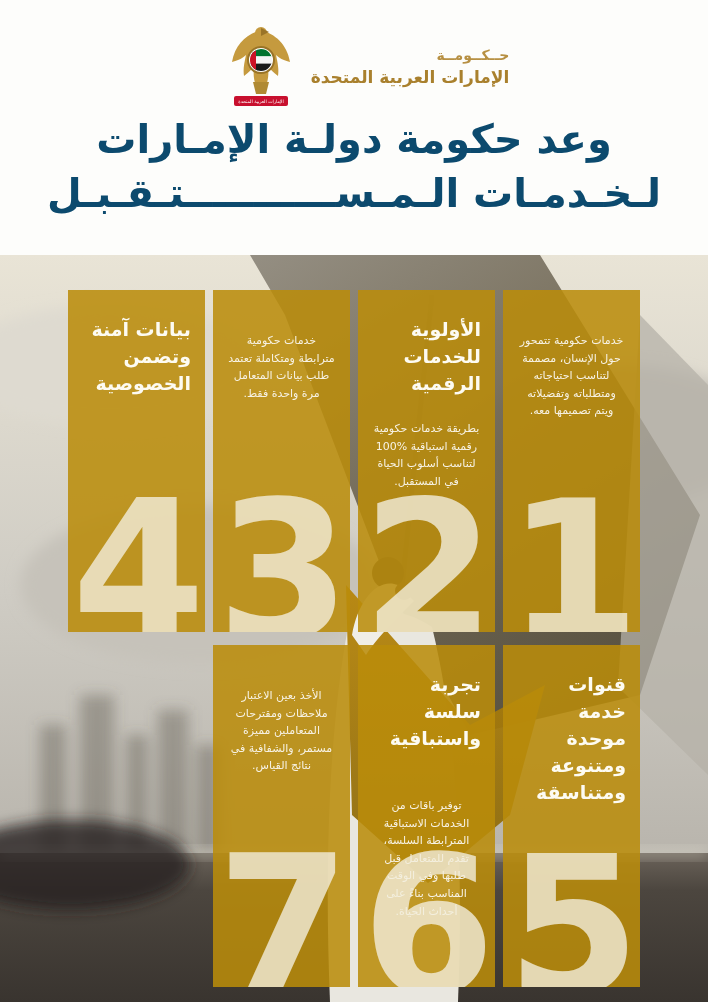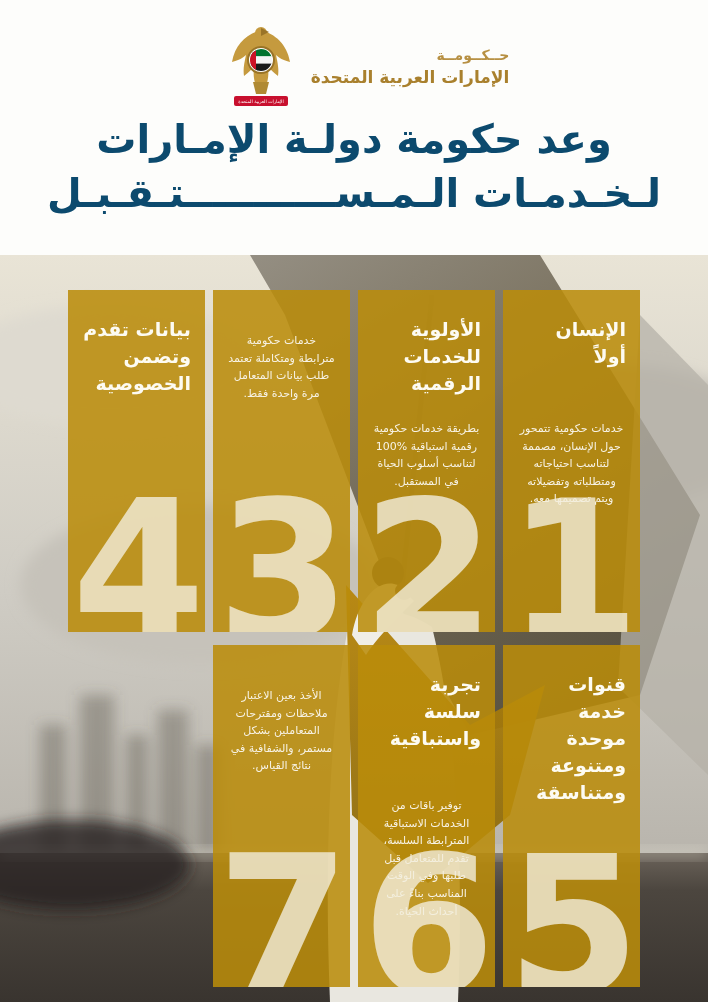--- a/index.html
+++ b/index.html
@@ -148,41 +148,39 @@
       <div class="brand-line2">الإمارات العربية المتحدة</div>
     </div>
   </header>
 
   <h1 class="title">وعد حكومة دولـة الإمـارات
 لـخـدمـات الـمـســـــــــــتـقـبـل</h1>
 
   <section class="cards">
 
     <article class="card">
-      <h2 class="head">الإنسان
-أولاً</h2>
       <p class="desc">خدمات حكومية تتمحور حول الإنسان، مصممة لتناسب احتياجاته ومتطلباته وتفضيلاته ويتم تصميمها معه.</p>
       <div class="num">1</div>
     </article>
 
     <article class="card">
       <h2 class="head">الأولوية
 للخدمات
 الرقمية</h2>
       <p class="desc">بطريقة خدمات حكومية رقمية استباقية %100 لتناسب أسلوب الحياة في المستقبل.</p>
       <div class="num">2</div>
     </article>
 
     <article class="card">
       <p class="desc">خدمات حكومية مترابطة ومتكاملة تعتمد طلب بيانات المتعامل مرة واحدة فقط.</p>
       <div class="num">3</div>
     </article>
 
     <article class="card">
-      <h2 class="head">بيانات تقدم
+      <h2 class="head">بيانات آمنة
 وتضمن
 الخصوصية</h2>
       <div class="num">4</div>
     </article>
 
     <article class="card">
       <h2 class="head">قنوات خدمة
 موحدة
 ومتنوعة
 ومتناسقة</h2>
@@ -190,19 +188,19 @@
     </article>
 
     <article class="card">
       <h2 class="head">تجربة سلسة
 واستباقية</h2>
       <p class="desc">توفير باقات من الخدمات الاستباقية المترابطة السلسة، تقدم للمتعامل قبل طلبها وفي الوقت المناسب بناءً على أحداث الحياة.</p>
       <div class="num">6</div>
     </article>
 
     <article class="card">
-      <p class="desc">الأخذ بعين الاعتبار ملاحظات ومقترحات المتعاملين بشكل مستمر، والشفافية في نتائج القياس.</p>
+      <p class="desc">الأخذ بعين الاعتبار ملاحظات ومقترحات المتعاملين مميزة مستمر، والشفافية في نتائج القياس.</p>
       <div class="num">7</div>
     </article>
 
 
   </section>
 </div>
 
 </body></html>

